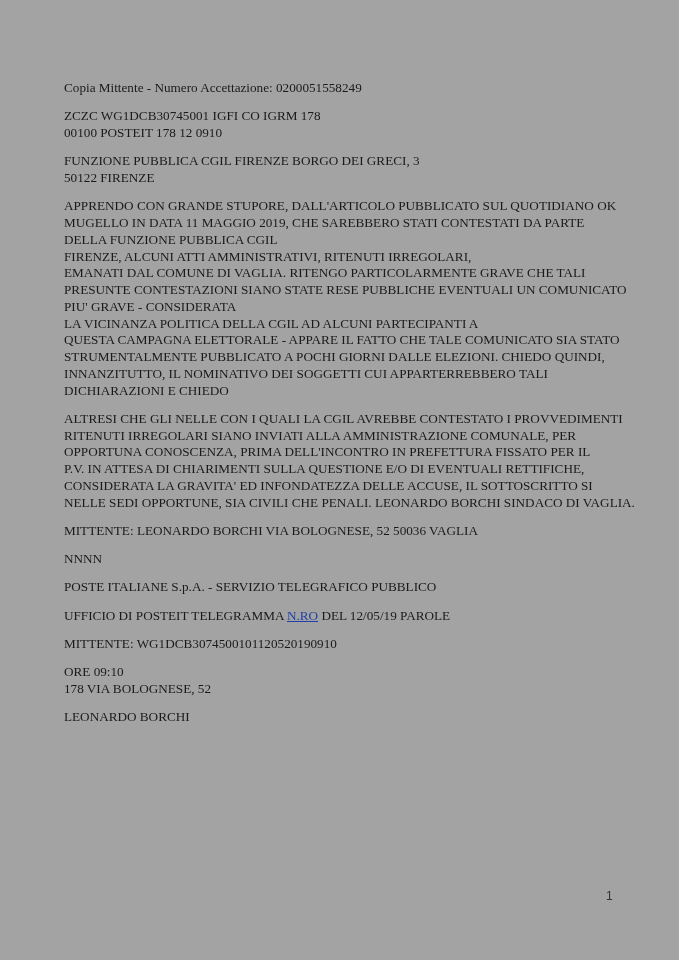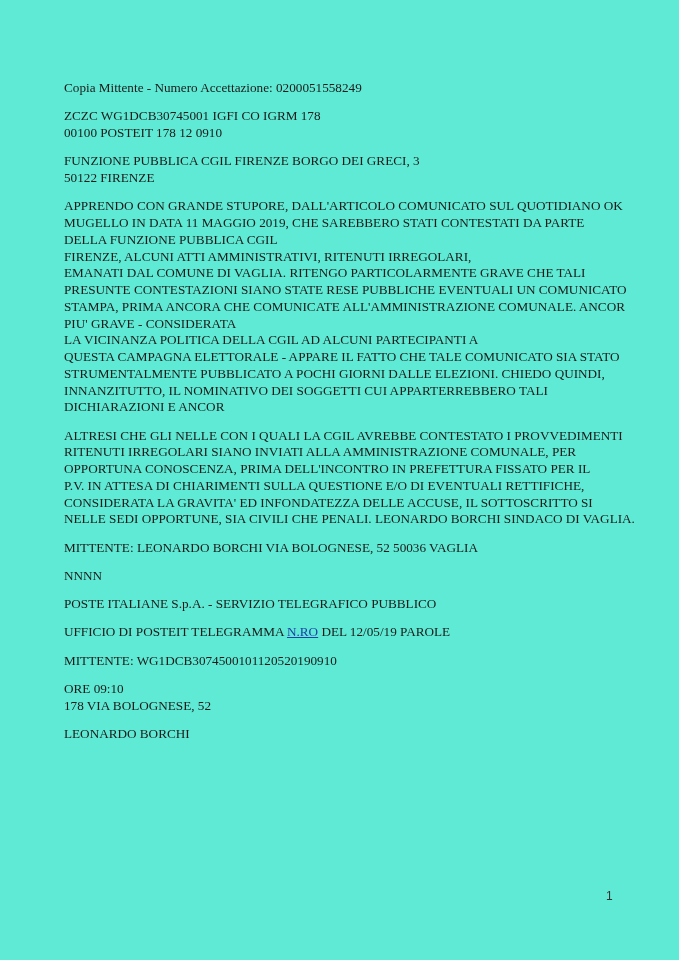--- a/index.html
+++ b/index.html
@@ -13,21 +13,21 @@
       position: relative;
       overflow: hidden;
       font-family: "Liberation Serif", "DejaVu Serif", serif;
       font-size: 13.2px;
       color: #1a1a1a;
     }
     .page {
       position: absolute;
       left: 0; top: 0;
       width: 679px; height: 960px;
-      background: #5eead4;
+      background: #a3a3a3;
     }
     .content {
       position: absolute;
       left: 64px;
       top: 80px;
       width: 580px;
     }
     .para {
       margin: 0 0 11.5px 0;
       line-height: 16.75px;
@@ -63,33 +63,32 @@
       <span class="line">ZCZC WG1DCB30745001 IGFI CO IGRM 178</span>
       <span class="line">00100 POSTEIT 178 12 0910</span>
     </p>
 
     <p class="para">
       <span class="line">FUNZIONE PUBBLICA CGIL FIRENZE BORGO DEI GRECI, 3</span>
       <span class="line">50122 FIRENZE</span>
     </p>
 
     <p class="para">
-      <span class="line">APPRENDO CON GRANDE STUPORE, DALL'ARTICOLO COMUNICATO SUL QUOTIDIANO OK</span>
+      <span class="line">APPRENDO CON GRANDE STUPORE, DALL'ARTICOLO PUBBLICATO SUL QUOTIDIANO OK</span>
       <span class="line">MUGELLO IN DATA 11 MAGGIO 2019, CHE SAREBBERO STATI CONTESTATI DA PARTE</span>
       <span class="line">DELLA FUNZIONE PUBBLICA CGIL</span>
       <span class="line">FIRENZE, ALCUNI ATTI AMMINISTRATIVI, RITENUTI IRREGOLARI,</span>
       <span class="line">EMANATI DAL COMUNE DI VAGLIA. RITENGO PARTICOLARMENTE GRAVE CHE TALI</span>
       <span class="line">PRESUNTE CONTESTAZIONI SIANO STATE RESE PUBBLICHE EVENTUALI UN COMUNICATO</span>
-      <span class="line">STAMPA, PRIMA ANCORA CHE COMUNICATE ALL'AMMINISTRAZIONE COMUNALE. ANCOR</span>
       <span class="line">PIU' GRAVE - CONSIDERATA</span>
       <span class="line">LA VICINANZA POLITICA DELLA CGIL AD ALCUNI PARTECIPANTI A</span>
       <span class="line">QUESTA CAMPAGNA ELETTORALE - APPARE IL FATTO CHE TALE COMUNICATO SIA STATO</span>
       <span class="line">STRUMENTALMENTE PUBBLICATO A POCHI GIORNI DALLE ELEZIONI. CHIEDO QUINDI,</span>
       <span class="line">INNANZITUTTO, IL NOMINATIVO DEI SOGGETTI CUI APPARTERREBBERO TALI</span>
-      <span class="line">DICHIARAZIONI E ANCOR</span>
+      <span class="line">DICHIARAZIONI E CHIEDO</span>
     </p>
 
     <p class="para">
       <span class="line">ALTRESI CHE GLI NELLE CON I QUALI LA CGIL AVREBBE CONTESTATO I PROVVEDIMENTI</span>
       <span class="line">RITENUTI IRREGOLARI SIANO INVIATI ALLA AMMINISTRAZIONE COMUNALE, PER</span>
       <span class="line">OPPORTUNA CONOSCENZA, PRIMA DELL'INCONTRO IN PREFETTURA FISSATO PER IL</span>
       <span class="line">P.V. IN ATTESA DI CHIARIMENTI SULLA QUESTIONE E/O DI EVENTUALI RETTIFICHE,</span>
       <span class="line">CONSIDERATA LA GRAVITA' ED INFONDATEZZA DELLE ACCUSE, IL SOTTOSCRITTO SI</span>
       <span class="line">NELLE SEDI OPPORTUNE, SIA CIVILI CHE PENALI. LEONARDO BORCHI SINDACO DI VAGLIA.</span>
     </p>

